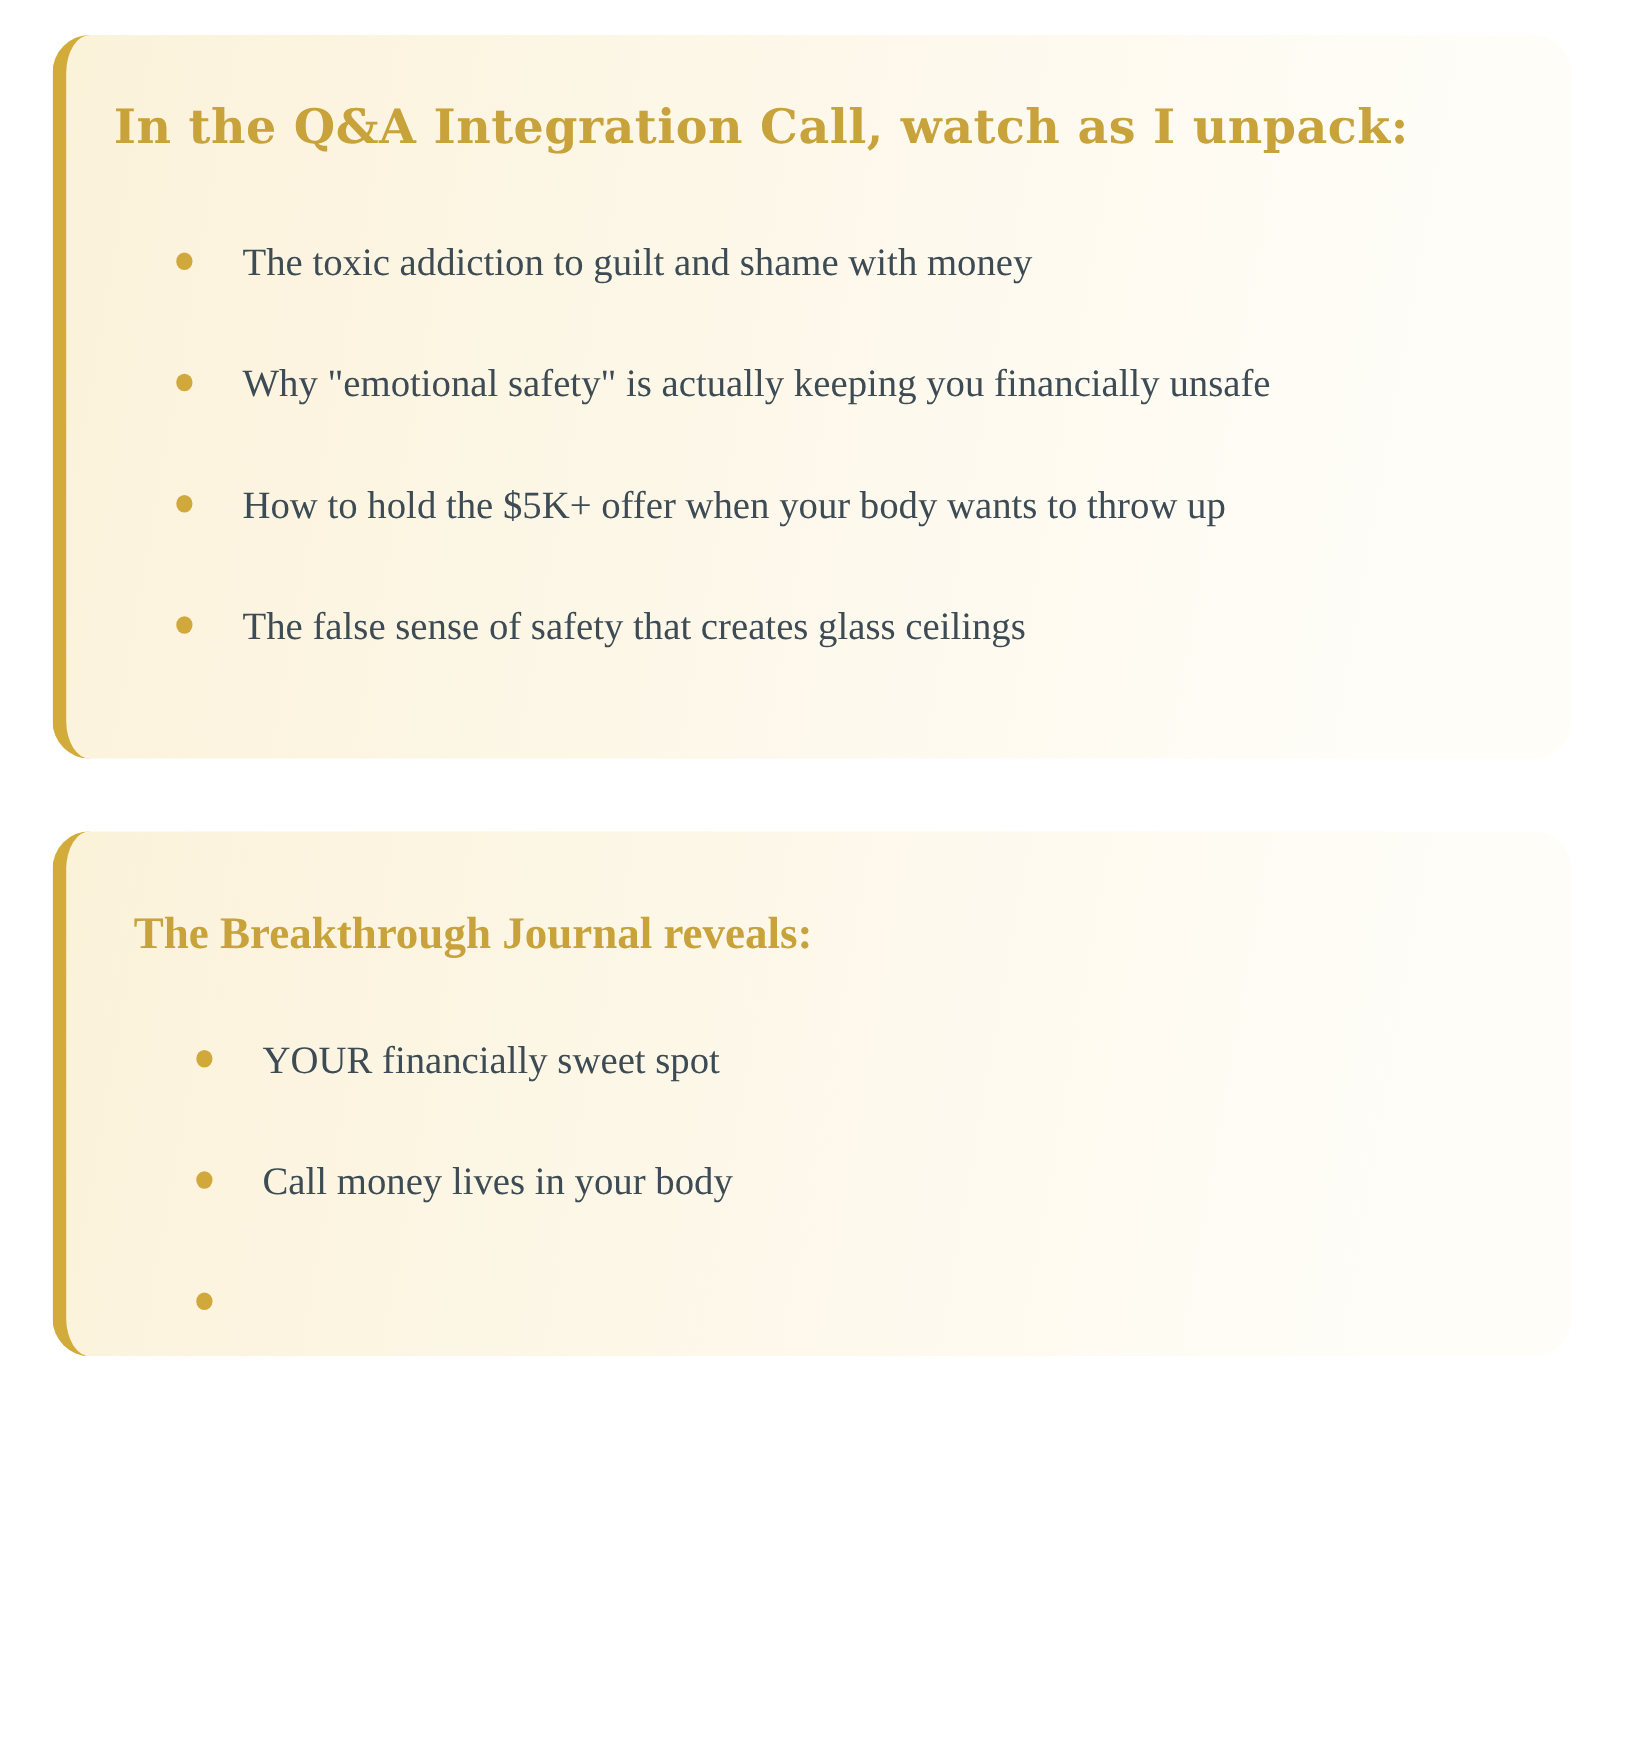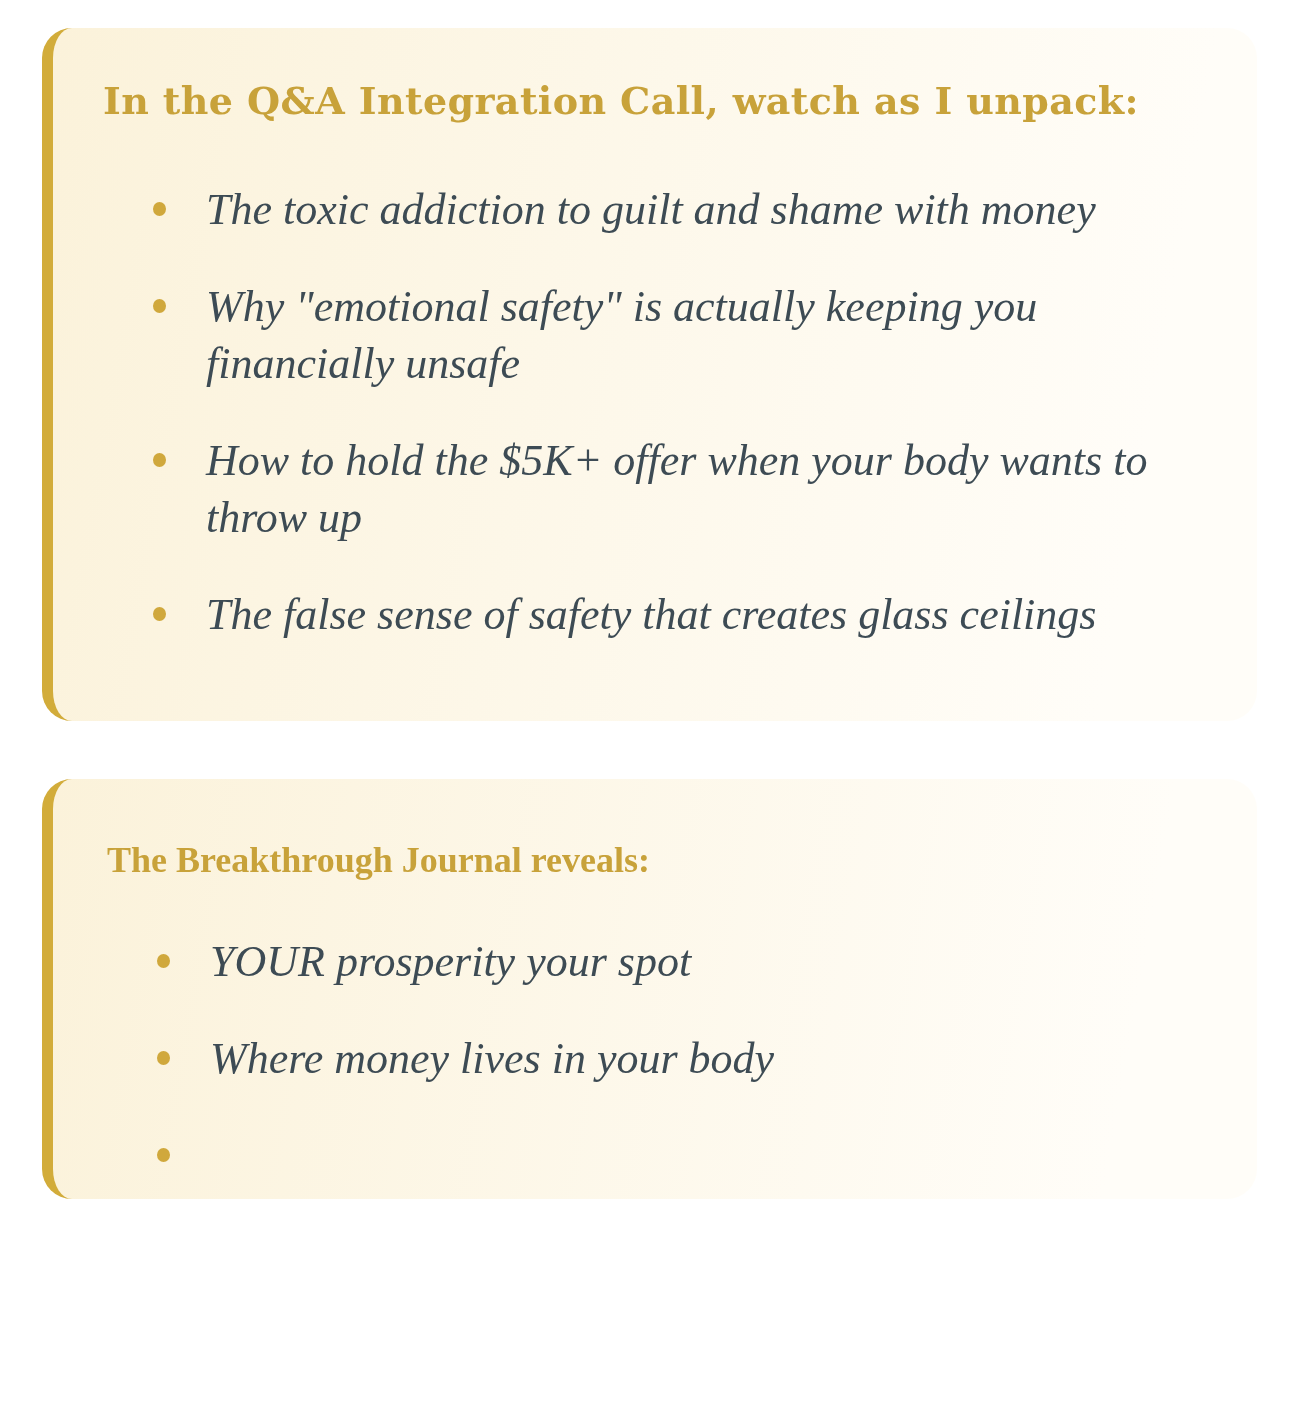--- a/index.html
+++ b/index.html
@@ -17,21 +17,21 @@
   }
   .callout-card {
     margin-left: 42px;
     width: 1215px;
     box-sizing: border-box;
     border-left: 11px solid var(--gold-border, #d2ac3a);
     border-radius: 30px;
     background: linear-gradient(100deg, var(--card-bg-start, #fbf2da) 0%, var(--card-bg-end, #fffdf8) 88%);
   }
   .card-qa {
-    padding: 48px 60px 78px 50px;
+    padding: 48px 60px 78px 38px;
   }
   .card-journal {
     margin-top: 58px;
     padding: 60px 60px 72px 54px;
   }
   .card-heading {
     margin: 0 0 56px 0;
     color: var(--gold-text, #c8a23a);
     white-space: nowrap;
   }
@@ -52,25 +52,24 @@
   ul.bullet-list {
     list-style: none;
     margin: 0;
     padding: 0;
   }
   ul.bullet-list li {
     position: relative;
     padding-left: 103px;
     max-width: 1088px;
     box-sizing: border-box;
-    font-size: 44px;
+    font-size: 31px;
     line-height: 57px;
     color: var(--body-text, #3d4b54);
     margin-bottom: 40px;
-    font-style: italic;
   }
   ul.bullet-list li .li-text {
     display: inline-block;
     max-width: 985px;
   }
   ul.bullet-list li:last-child {
     margin-bottom: 0;
   }
   .bullet-dot {
     position: absolute;
@@ -107,25 +106,25 @@
         <span class="li-text">The false sense of safety that creates glass ceilings</span>
       </li>
     </ul>
   </section>
 
   <section class="callout-card card-journal">
     <h2 class="card-heading">The Breakthrough Journal reveals:</h2>
     <ul class="bullet-list">
       <li>
         <span class="bullet-dot"></span>
-        <span class="li-text">YOUR prosperity your spot</span>
+        <span class="li-text">YOUR financially sweet spot</span>
       </li>
       <li>
         <span class="bullet-dot"></span>
-        <span class="li-text">Where money lives in your body</span>
+        <span class="li-text">Call money lives in your body</span>
       </li>
       <li>
         <span class="bullet-dot"></span>
       </li>
     </ul>
   </section>
 
 </div>
 
 </body></html>

